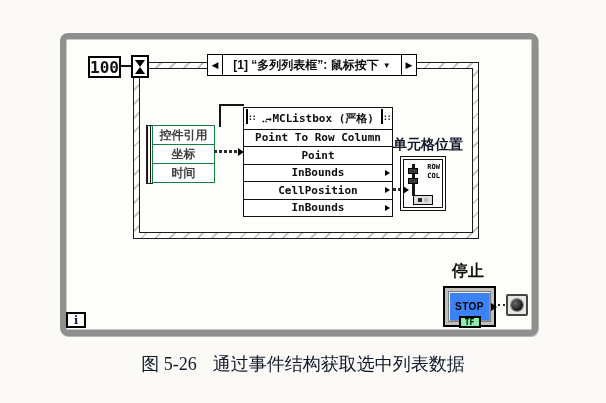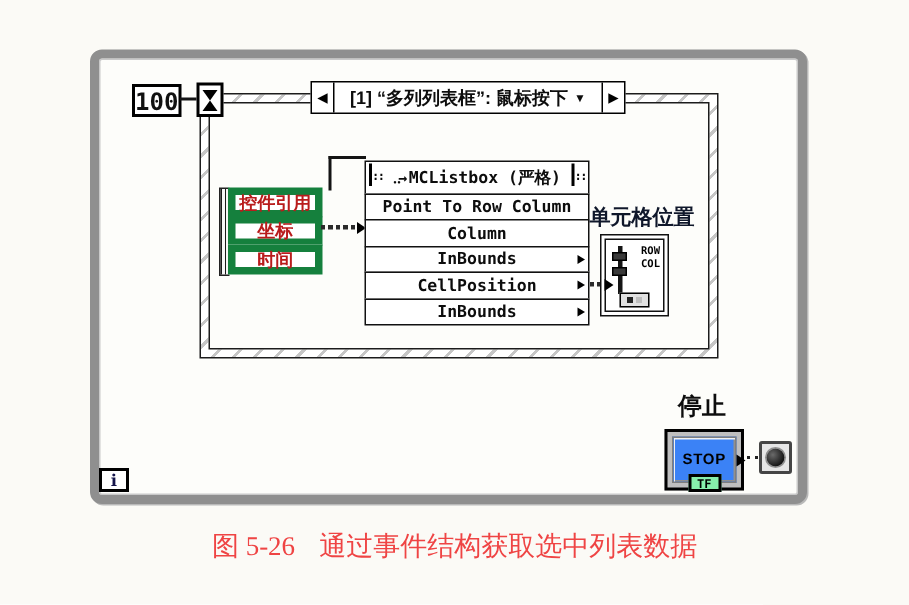--- a/index.html
+++ b/index.html
@@ -49,23 +49,23 @@
   .evt-arrow-cell.right { border-left:1px solid #000; }
   .evt-title { flex:1; display:flex; align-items:center; justify-content:center; gap:4px;
     font-size:12px; font-weight:bold; color:#0d0d0d; white-space:nowrap; }
   .evt-down { font-size:8px; }
 
   
   .ed-bar { position:absolute; left:146px; top:125px; width:7px; height:59px;
     border:1px solid #222;
     background: repeating-linear-gradient(90deg, #1a1a1a 0 1px, #f6f6f6 1px 3px); }
   .ed-fields { position:absolute; left:152px; top:125px; width:63px; }
-  .ed-field { width:100%; height:20px; margin-top:-1px; border:5px solid #15803d; background:#fff;
-    display:flex; align-items:center; justify-content:center;
-    font-size:12px; font-weight:bold; color:#b91c1c; white-space:nowrap;font-family:Liberation Serif, serif; }
+  .ed-field { width:100%; height:20px; margin-top:-1px; border:1px solid #15803d; background:#fff;
+    display:flex; align-items:center; justify-content:center;
+    font-size:12px; font-weight:bold; color:#404040; white-space:nowrap;font-family:Liberation Serif, serif; }
   .ed-field:first-child { margin-top:0; }
 
   
   .invoke-node { position:absolute; left:243px; top:107px; width:150px; height:110px;
     display:flex; flex-direction:column; }
   .inv-row { position:relative; flex:1; margin-top:-1px; border:1px solid #111; background:#fff;
     display:flex; align-items:center; justify-content:center;
     font-family:"DejaVu Sans Mono",monospace; font-size:11px; font-weight:bold; color:#0d0d0d;
     white-space:nowrap; }
   .inv-header { flex:1.25; margin-top:0; gap:3px; }
@@ -121,21 +121,21 @@
     background: radial-gradient(circle at 35% 35%, #6a6a6a, #161616 70%);
     box-shadow: 0 0 0 1px #8f8f8f; }
 
   
   .iter-term { position:absolute; left:66px; top:312px; width:20px; height:16px;
     border:2px solid #000; background:#fff; display:flex; align-items:center; justify-content:center;
     font-family:"DejaVu Serif",serif; font-size:11px; font-weight:bold; color:#14144a; }
 
   
   .caption { position:absolute; left:0; top:352px; width:606px; text-align:center;
-    font-family:"Liberation Serif","DejaVu Serif",serif; font-size:18px; color:#ef4444; white-space:nowrap; }
+    font-family:"Liberation Serif","DejaVu Serif",serif; font-size:18px; color:#0f172a; white-space:nowrap; }
   .caption .num { margin-right:16px; }
 </style>
 </head>
 <body>
 
 <div class="stage">
 
   <div class="while-loop"></div>
 
   <div class="event-frame">
@@ -175,21 +175,21 @@
       <span class="corner-ic l">
         <span class="pg"></span><span class="dots">::</span>
       </span>
       <span class="method-arrow">‥→</span>
       <span>MCListbox (严格)</span>
       <span class="corner-ic r">
         <span class="pg"></span><span class="dots">::</span>
       </span>
     </div>
     <div class="inv-row">Point To Row Column</div>
-    <div class="inv-row">Column</div>
+    <div class="inv-row">Point</div>
     <div class="inv-row">
       <span>InBounds</span>
       <span class="out-arr"></span>
     </div>
     <div class="inv-row">
       <span>CellPosition</span>
       <span class="out-arr"></span>
     </div>
     <div class="inv-row">
       <span>InBounds</span>

